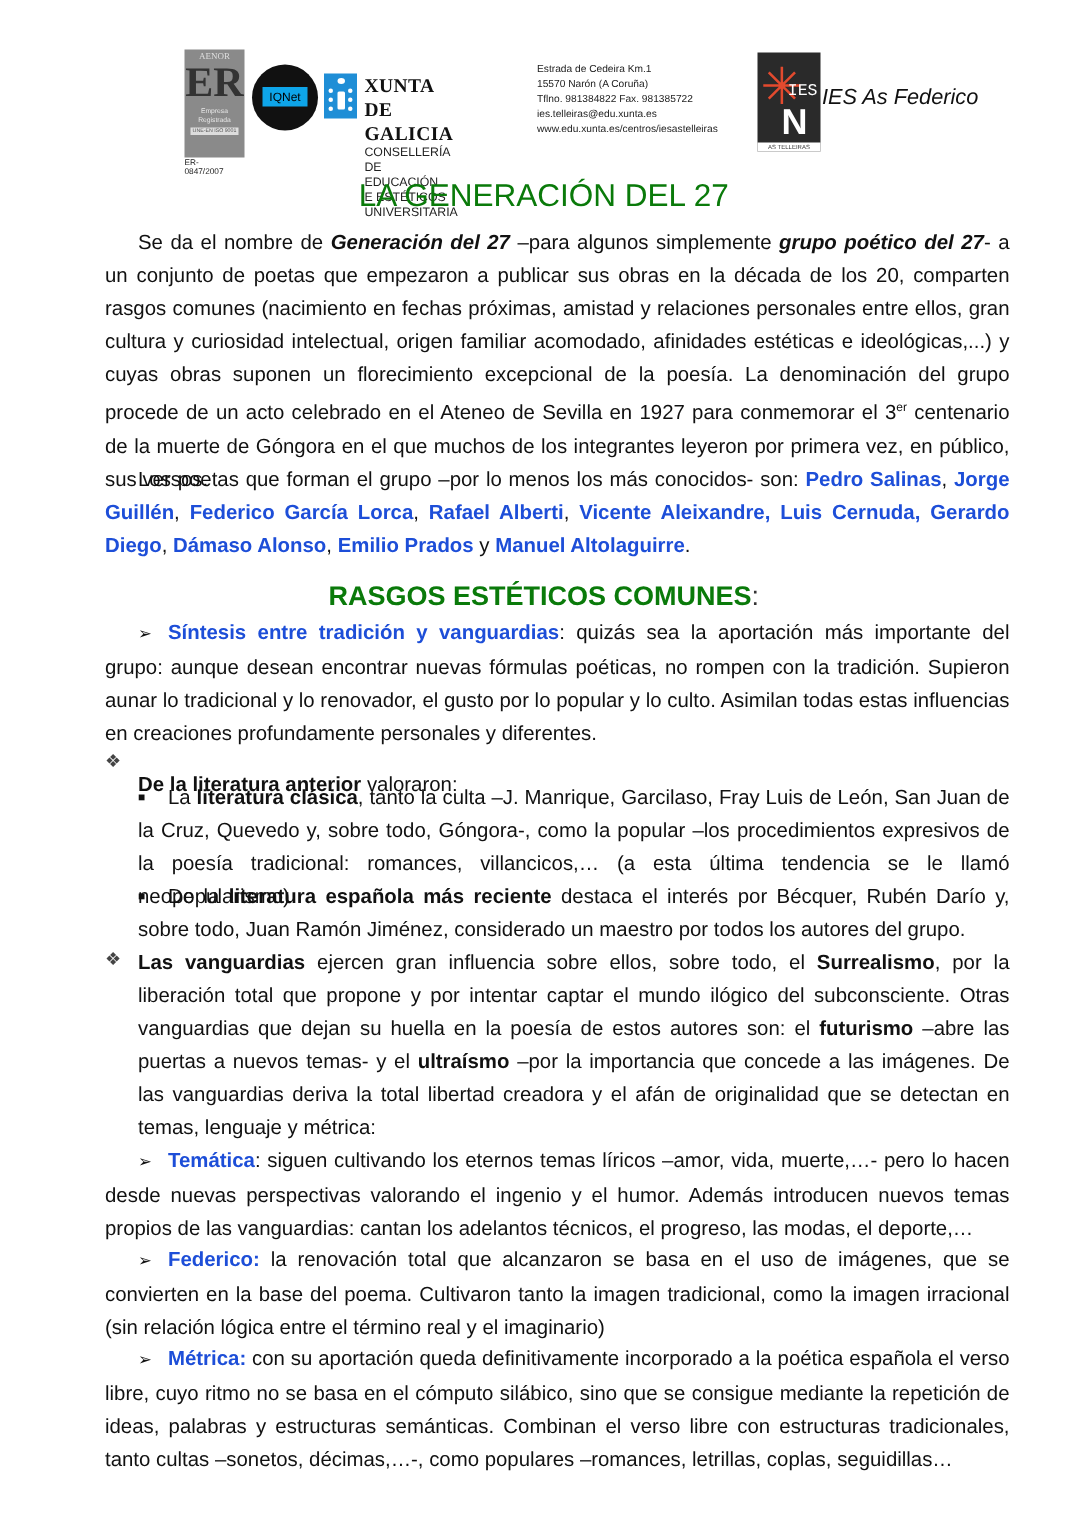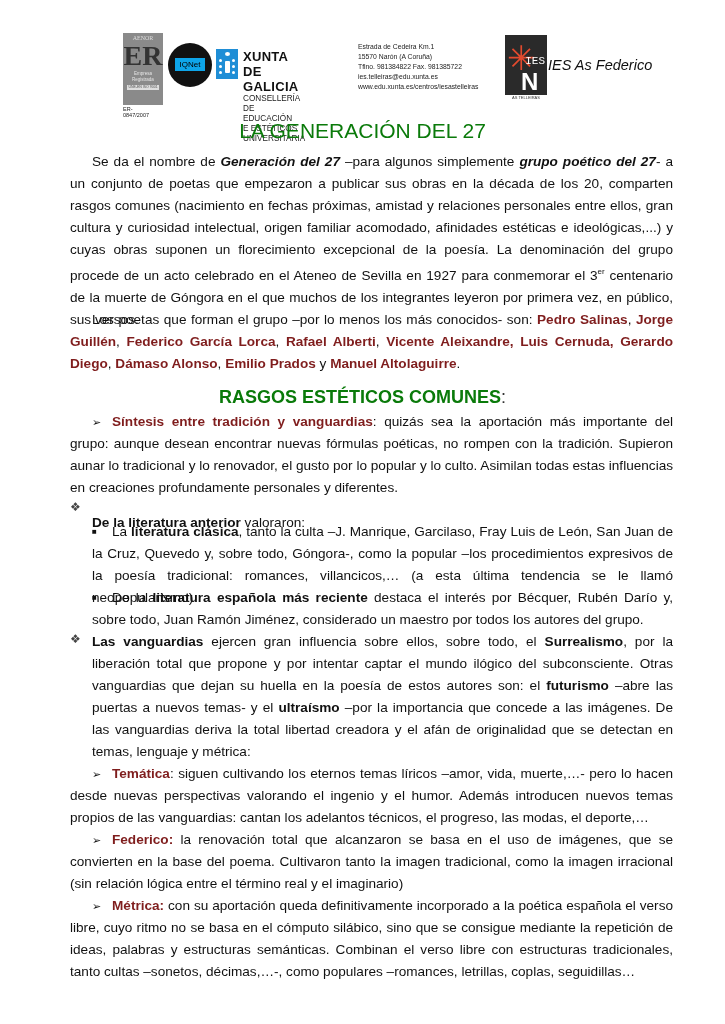--- a/index.html
+++ b/index.html
@@ -13,36 +13,36 @@
   .aenor .t { color:#ddd; font-size:6px; text-align:center; font-family:"Liberation Serif", serif; margin-top:2px; }
   .aenor .er { color:#333; font-size:28px; font-weight:bold; text-align:center; line-height:30px; font-family:"Liberation Serif", serif; }
   .aenor .s { color:#e6e6e6; font-size:4.5px; text-align:center; line-height:6px; }
   .aenor .b { background:#ddd; color:#555; font-size:3.5px; margin:2px 4px 0; text-align:center; height:5px; }
   .erno { position:absolute; left:0; top:73px; font-size:5.5px; color:#222; }
   .iqnet { position:absolute; left:45px; top:10px; width:44px; height:44px; border-radius:50%; background:#111; }
   .iqnet .in { position:absolute; left:7px; top:15px; width:30px; height:13px; background:#0ea5e9; font-size:8px; font-weight:normal; text-align:center; line-height:13px; color:#000; }
   .xunta-flag { position:absolute; left:93px; top:16px; width:22px; height:30px; background:#1f8ed6; }
   .xunta-flag span { position:absolute; width:3px; height:3px; background:#fff; border-radius:50%; }
   .xunta { position:absolute; left:120px; top:16px; }
-  .xunta .n { font-size:13px; font-weight:bold; color:#111; letter-spacing:0.3px; }
+  .xunta .n { font-size:13px; font-weight:bold; color:#111; letter-spacing:0.3px;font-family:Liberation Serif, serif; }
   .xunta .c { font-size:8.2px; color:#222; line-height:10px; }
   .addr { position:absolute; left:358px; top:42px; font-size:6.8px; line-height:10px; color:#222; }
   .ies-logo { position:absolute; left:505px; top:35px; width:42px; height:66px; background:#2a2a2a; }
   .ies-logo .star { position:absolute; left:2px; top:4px; width:18px; height:38px; color:#e24a2e; font-size:34px; line-height:38px; }
   .ies-logo .ies { position:absolute; right:2px; top:20px; color:#fff; font-size:11px; font-family:Liberation Mono, monospace;text-align:right; }
   .ies-logo .nn { position:absolute; left:16px; top:36px; color:#fff; font-size:24px; font-weight:bold; line-height:22px; }
   .ies-logo .bot { position:absolute; left:0; right:0; bottom:0; height:6px; background:#fff; color:#333; font-size:4px; text-align:center; }
   .ies-name { position:absolute; left:548px; top:57px; font-size:14.5px; font-style:italic; color:#111; }
 
   
   .title { position:absolute; top:119px; left:0; width:725px; text-align:center;
            font-size:21px; font-weight:normal; color:#0a7a0a; }
   .p { position:absolute; left:70px; width:603px; font-size:13.6px; line-height:22px; text-align:justify; }
   .p .ind { display:inline-block; width:22px; }
-  .red { color:#7f1d1d; font-weight:bold; }
+  .red { color:#1d4ed8; font-weight:bold; }
   .sub { position:absolute; top:387px; left:0; width:725px; text-align:center; font-size:18px; font-weight:bold; color:#0a7a0a; }
   sup { font-size:8px; }
   .arrow { display:inline-block; width:20px; font-size:11px; }
   .dia { position:absolute; left:70px; font-size:12px; color:#444; }
   .sq { display:inline-block; width:20px; font-size:8px; vertical-align:2px; }
 </style>
 </head>
 <body>
 
 <div class="page">

